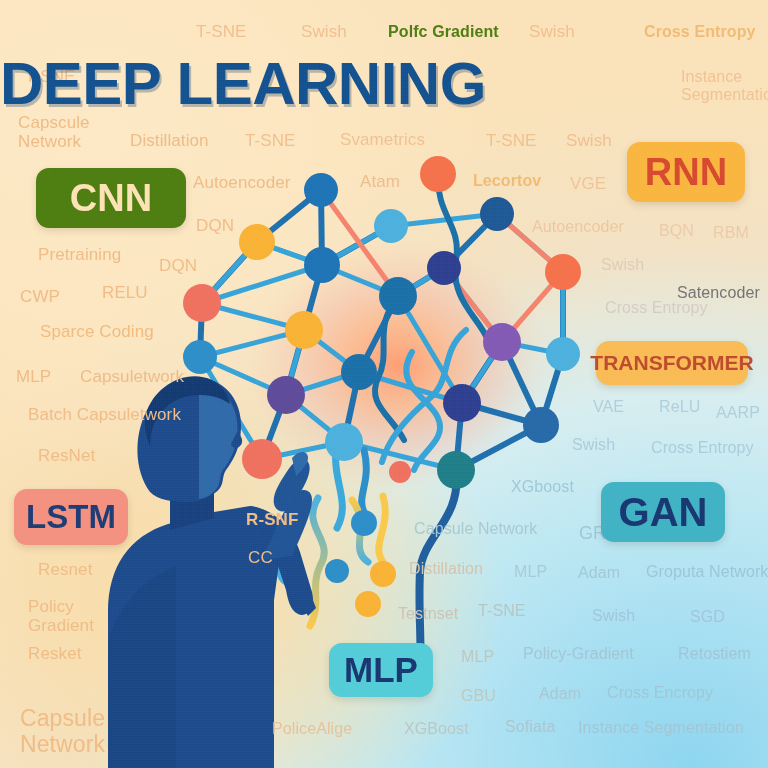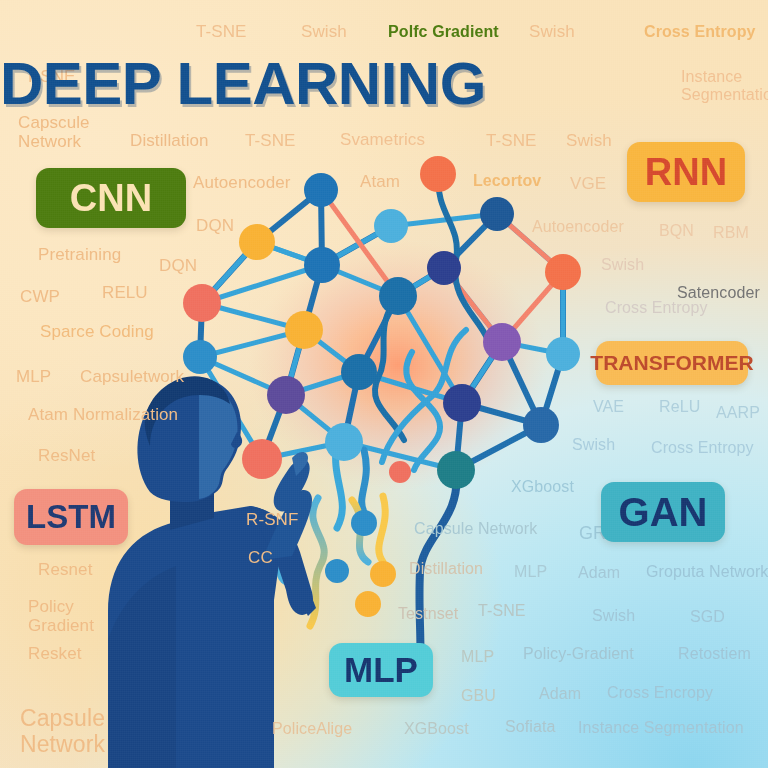--- a/index.html
+++ b/index.html
@@ -259,29 +259,29 @@
       <div class="word" style="left: 38px; top: 245px; font-size: 17px; color: rgb(240, 188, 134); font-weight: normal;">Pretraining</div>
       <div class="word" style="left: 159px; top: 256px; font-size: 17px; color: rgb(240, 189, 137); font-weight: normal;">DQN</div>
       <div class="word" style="left: 601px; top: 256px; font-size: 16px; color: rgb(227, 203, 182); font-weight: normal;">Swish</div>
       <div class="word" style="left: 677px; top: 268px; font-size: 16px; color: #737373; font-weight: normal; margin-top: 16px;">Satencoder</div>
       <div class="word" style="left: 20px; top: 287px; font-size: 17px; color: rgb(240, 188, 134); font-weight: normal;">CWP</div>
       <div class="word" style="left: 102px; top: 283px; font-size: 17px; color: rgb(240, 188, 134); font-weight: normal;">RELU</div>
       <div class="word" style="left: 605px; top: 299px; font-size: 16px; color: rgb(213, 204, 198); font-weight: normal;">Cross Entropy</div>
       <div class="word" style="left: 40px; top: 322px; font-size: 17px; color: rgb(242, 187, 124); font-weight: normal;">Sparce Coding</div>
       <div class="word" style="left: 16px; top: 367px; font-size: 17px; color: rgb(240, 188, 134); font-weight: normal;">MLP</div>
       <div class="word" style="left: 80px; top: 367px; font-size: 17px; color: rgb(240, 188, 134); font-weight: normal;">Capsuletwork</div>
-      <div class="word" style="left: 28px; top: 405px; font-size: 17px; color: rgb(240, 188, 134); font-weight: normal;">Atam Normalization</div>
+      <div class="word" style="left: 28px; top: 405px; font-size: 17px; color: rgb(240, 188, 134); font-weight: normal;">Batch Capsuletwork</div>
       <div class="word" style="left: 593px; top: 398px; font-size: 16px; color: rgb(174, 207, 220); font-weight: normal;">VAE</div>
       <div class="word" style="left: 659px; top: 398px; font-size: 16px; color: rgb(174, 207, 220); font-weight: normal;">ReLU</div>
       <div class="word" style="left: 716px; top: 404px; font-size: 16px; color: rgb(174, 207, 220); font-weight: normal;">AARP</div>
       <div class="word" style="left: 38px; top: 446px; font-size: 17px; color: rgb(240, 188, 134); font-weight: normal;">ResNet</div>
       <div class="word" style="left: 572px; top: 436px; font-size: 16px; color: rgb(169, 205, 221); font-weight: normal;">Swish</div>
       <div class="word" style="left: 651px; top: 439px; font-size: 16px; color: rgb(169, 205, 221); font-weight: normal;">Cross Entropy</div>
       <div class="word" style="left: 511px; top: 478px; font-size: 16px; color: rgb(157, 201, 217); font-weight: normal;">XGboost</div>
-      <div class="word" style="left: 246px; top: 510px; font-size: 17px; color: rgb(240, 188, 134); font-weight: normal;">R-SNF</div>
+      <div class="word" style="left: 246px; top: 510px; font-size: 17px; color: rgb(240, 188, 134); font-weight: bold;">R-SNF</div>
       <div class="word" style="left: 414px; top: 520px; font-size: 16px; color: rgb(168, 201, 211); font-weight: normal;">Capsule Network</div>
       <div class="word" style="left: 555px; top: 523px; font-size: 18px; color: rgb(157, 201, 217); font-weight: normal; margin-left: 24px;">GRU</div>
       <div class="word" style="left: 38px; top: 560px; font-size: 17px; color: rgb(240, 188, 134); font-weight: normal;">Resnet</div>
       <div class="word" style="left: 248px; top: 548px; font-size: 17px; color: rgb(240, 188, 134); font-weight: normal;">CC</div>
       <div class="word" style="left: 409px; top: 560px; font-size: 16px; color: rgb(212, 196, 173); font-weight: normal;">Distillation</div>
       <div class="word" style="left: 514px; top: 563px; font-size: 16px; color: rgb(169, 203, 214); font-weight: normal;">MLP</div>
       <div class="word" style="left: 578px; top: 564px; font-size: 16px; color: rgb(163, 200, 215); font-weight: normal;">Adam</div>
       <div class="word" style="left: 646px; top: 563px; font-size: 16px; color: rgb(156, 198, 216); font-weight: normal;">Groputa Network</div>
       <div class="word" style="left: 28px; top: 597px; font-size: 17px; color: rgb(240, 188, 134); font-weight: normal;">Policy
 Gradient</div>

